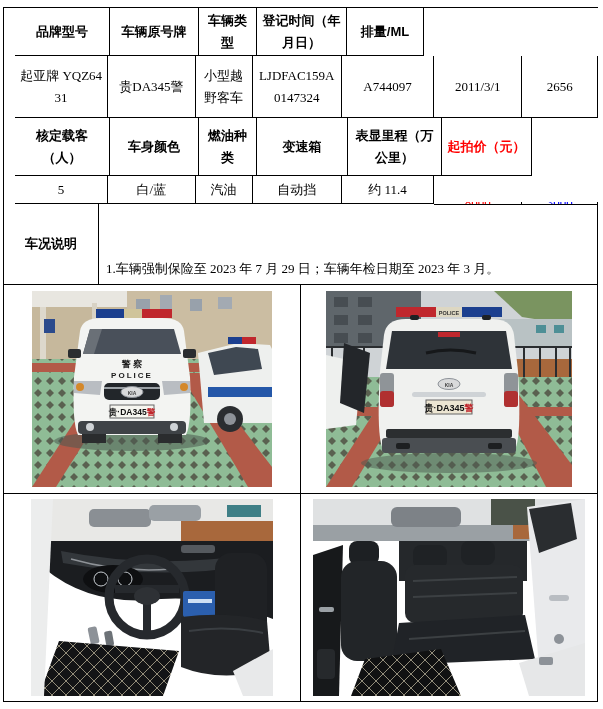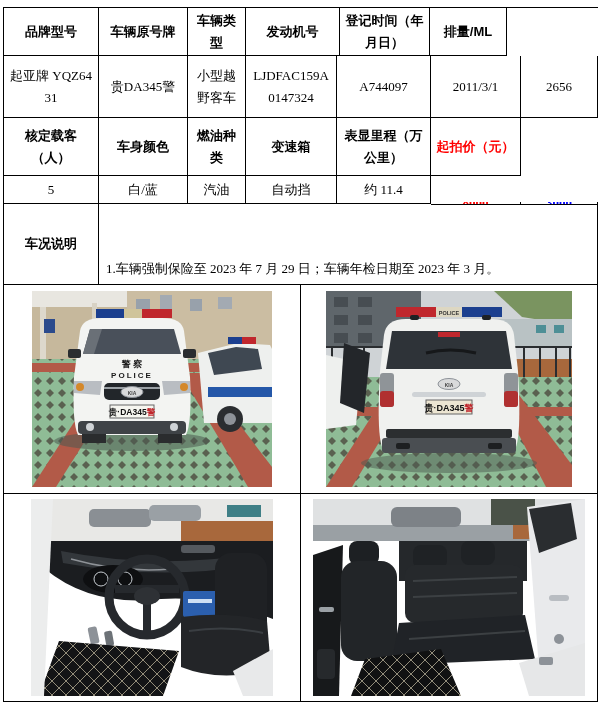--- a/index.html
+++ b/index.html
@@ -4,28 +4,28 @@
 <style>
   html,body{margin:0;padding:0;background:#ffffff;}
   .doc{position:relative;width:603px;height:709px;background:#fff;
        font-family:"Liberation Sans",sans-serif;color:#000;}
   .tbl{position:absolute;left:3px;top:7px;width:594px;
        border-top:1px solid #000;border-left:1px solid #000;}
   .row{display:flex;}
   .cell{box-sizing:border-box;border-right:1px solid #000;border-bottom:1px solid #000;
         display:flex;align-items:center;justify-content:center;text-align:center;
         padding:1px 5px;overflow:hidden;}
-  .c1{width:95px;}.c2{width:89px;}.c3{width:58px;}.c4{width:91px;}
+  .c1{width:95px;margin-left:11px;}.c2{width:89px;}.c3{width:58px;}.c4{width:91px;}
   .c5{width:94px;}.c6{width:90px;}.c7{width:77px;}
   .hdr{font-weight:bold;font-size:13px;line-height:22px;}
   .val{font-family:"Liberation Serif",serif;font-size:13px;line-height:22px;word-break:break-all;}
   .r1{height:48px;}.r2{height:62px;}.r3{height:58px;}.r4{height:28px;}
   .r5{height:81px;}.r6{height:209px;}.r7{height:208px;}
   .red{color:#ff0000;}.blue{color:#0000ff;}
-  .bold{font-weight:bold;margin-top:26px;}
+  .bold{font-weight:normal;margin-top:26px;}
   .cond-label{width:95px;font-weight:bold;font-size:13px;}
   .cond-text{width:499px;align-items:flex-end;justify-content:flex-start;text-align:left;
              padding:2px 10px 2px 7px;}
   .cond-text .inner{font-family:"Liberation Serif",serif;font-size:13px;line-height:26px;}
   .photo-cell{width:297px;padding:0;}
   .ph{display:block;}
 </style>
 </head>
 <body>
 
@@ -34,23 +34,20 @@
 
     <div class="row r1">
       <div class="cell c1 hdr">
           <span>品牌型号</span>
         </div>
       <div class="cell c2 hdr">
           <span>车辆原号牌</span>
         </div>
       <div class="cell c3 hdr">
           <span>车辆类型</span>
-        </div>
-      <div class="cell c5 hdr">
-          <span>发动机号</span>
         </div>
       <div class="cell c6 hdr">
           <span>登记时间（年月日）</span>
         </div>
       <div class="cell c7 hdr">
           <span>排量/ML</span>
         </div>
     </div>
 
     <div class="row r2">

